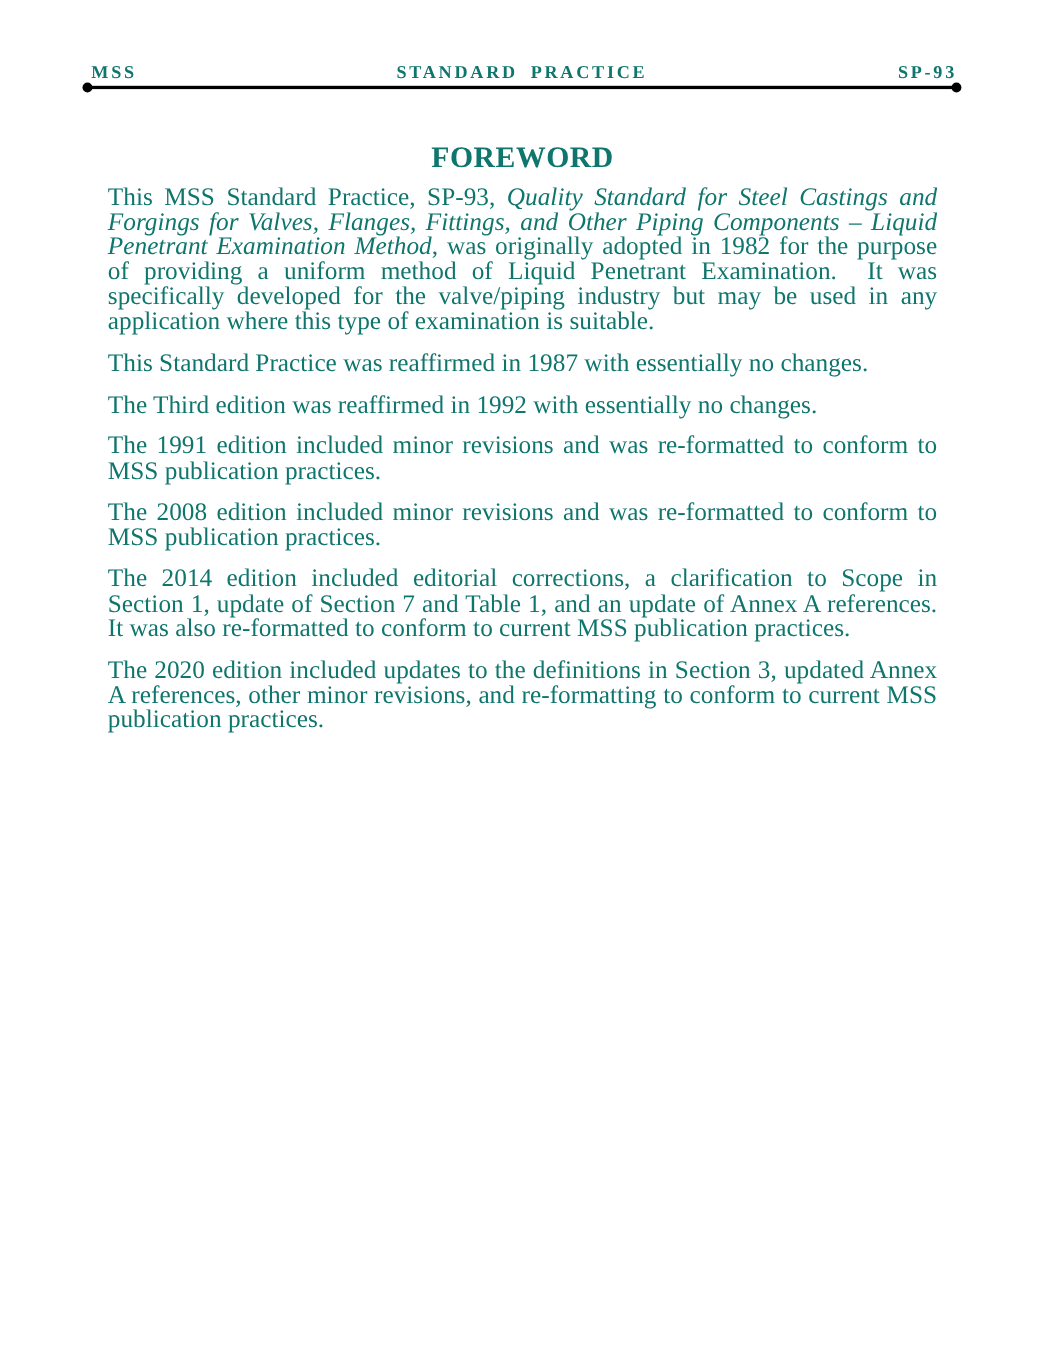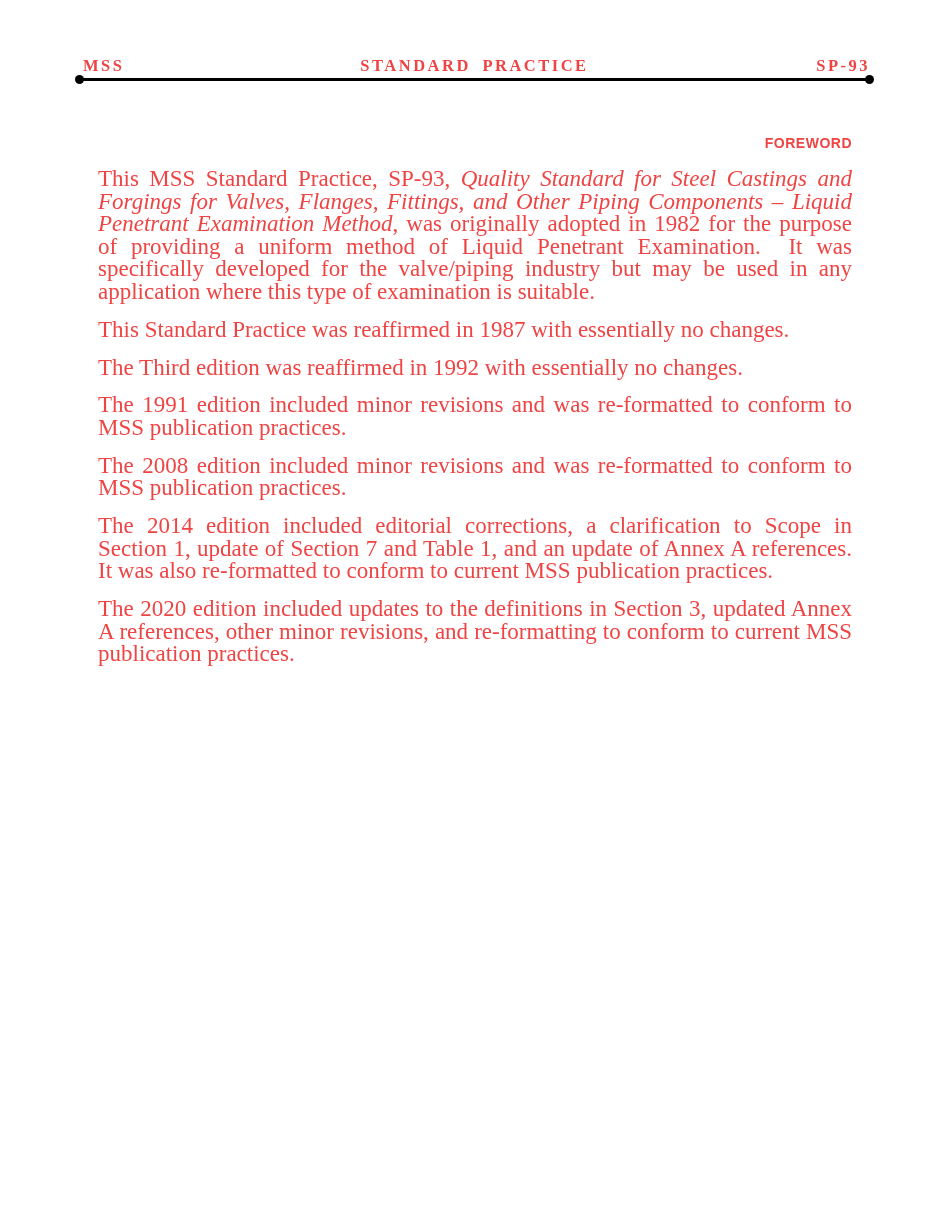--- a/index.html
+++ b/index.html
@@ -5,21 +5,21 @@
   html, body {
     margin: 0;
     padding: 0;
     background: #ffffff;
   }
   .page {
     position: relative;
     width: 950px;
     height: 1054px;
     background: #ffffff;
-    color: #ef4444;
+    color: #0f766e;
     font-family: "Liberation Serif", serif;
     overflow: hidden;
   }
 
   
   .page-header {
     position: absolute;
     top: 55px;
     left: 79px;
     width: 791px;
@@ -67,24 +67,24 @@
 
   
   .doc-main {
     position: absolute;
     top: 130px;
     left: 98px;
     width: 754px;
   }
   .doc-title {
     margin: 0 0 12px 0;
-    text-align: right;
-    font-family: Liberation Sans, sans-serif;
+    text-align: center;
+    font-family: Liberation Serif, serif;
     font-weight: bold;
-    font-size: 14px;
+    font-size: 27px;
     line-height: 26px;
     letter-spacing: 0.5px;
   }
   .para {
     margin: 0 0 15.2px 0;
     font-size: 23px;
     line-height: 22.6px;
     text-align: justify;
     white-space: pre-wrap;
   }

